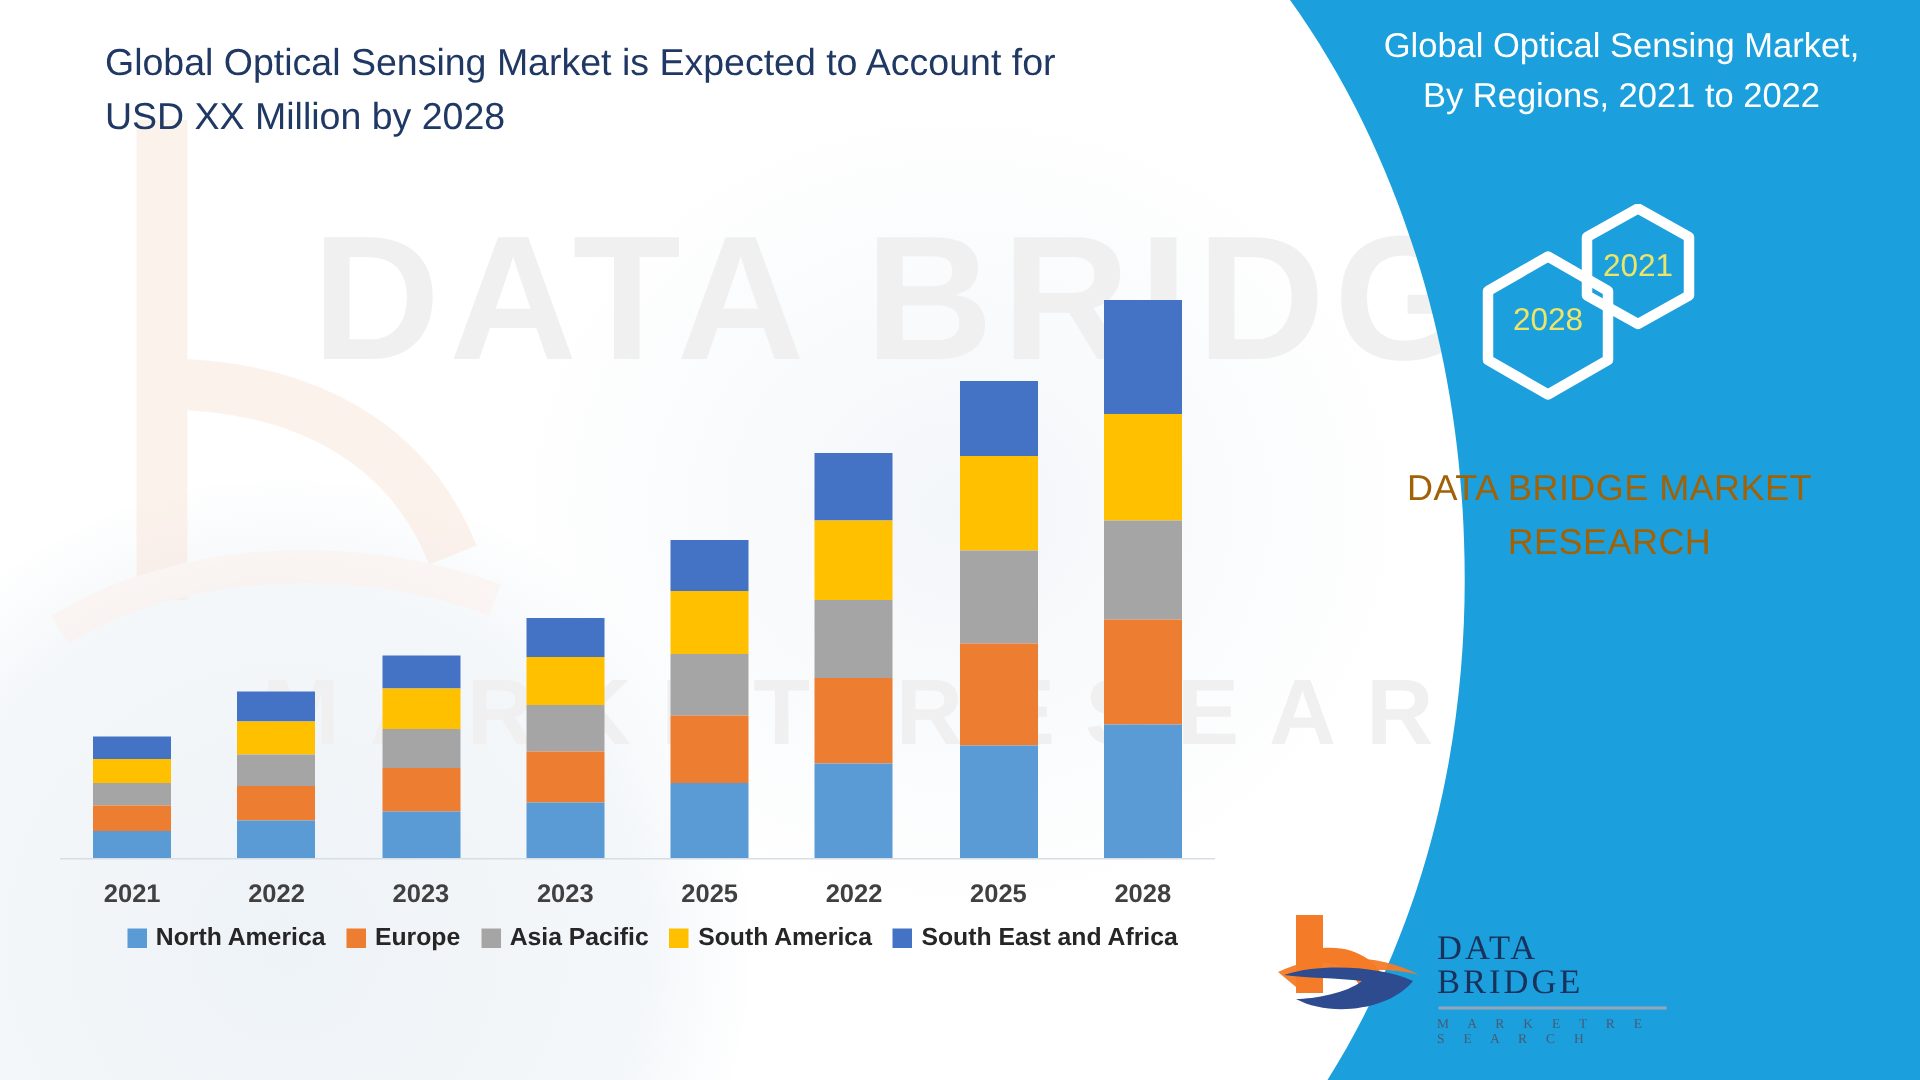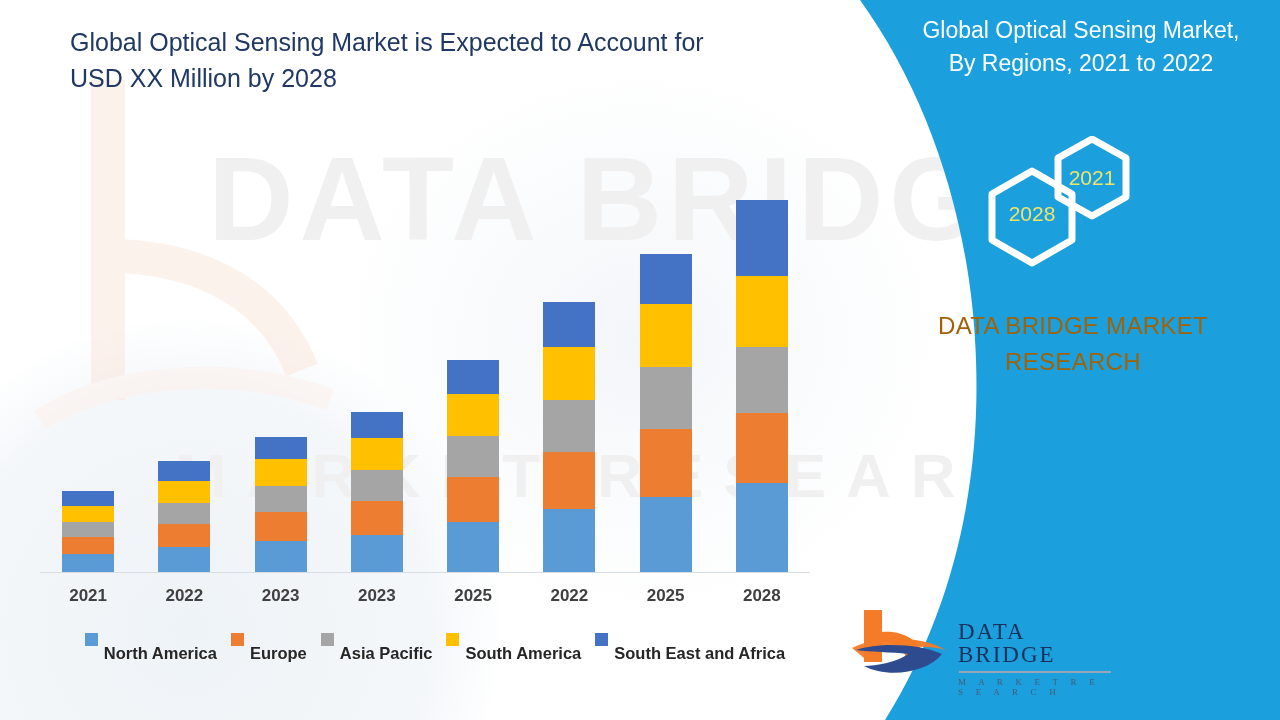--- a/index.html
+++ b/index.html
@@ -39,21 +39,21 @@
   .seg{width:100%;}
   .xlabels{position:absolute;left:40px;top:586px;width:770px;
            display:flex;justify-content:space-around;}
   .xlabels span{width:52px;text-align:center;color:#404040;font-size:17px;font-weight:700;}
 
   
   .legend{position:absolute;left:40px;top:616px;width:790px;
           display:flex;justify-content:center;align-items:center;gap:14px;}
   .lg{display:flex;align-items:center;gap:6px;}
   .swatch{width:13px;height:13px;display:inline-block;}
-  .lg-label{color:#262626;font-size:16.5px;font-weight:700;white-space:nowrap;margin-top:28px;}
+  .lg-label{color:#262626;font-size:16.5px;font-weight:700;white-space:nowrap;}
 
   
   .panel{position:absolute;right:0;top:0;width:440px;height:692px;}
   .panel-bg{position:absolute;inset:0;}
   .panel-content{position:absolute;inset:0;}
   .panel-title{position:absolute;left:60px;right:18px;top:14px;text-align:center;
                color:#ffffff;font-size:23px;line-height:1.42;}
   .hexwrap{position:absolute;left:100px;top:136px;width:320px;height:160px;}
   .brand{position:absolute;left:36px;right:10px;top:308px;text-align:center;
          color:#a16207;font-size:24px;line-height:1.5;letter-spacing:.3px;}

